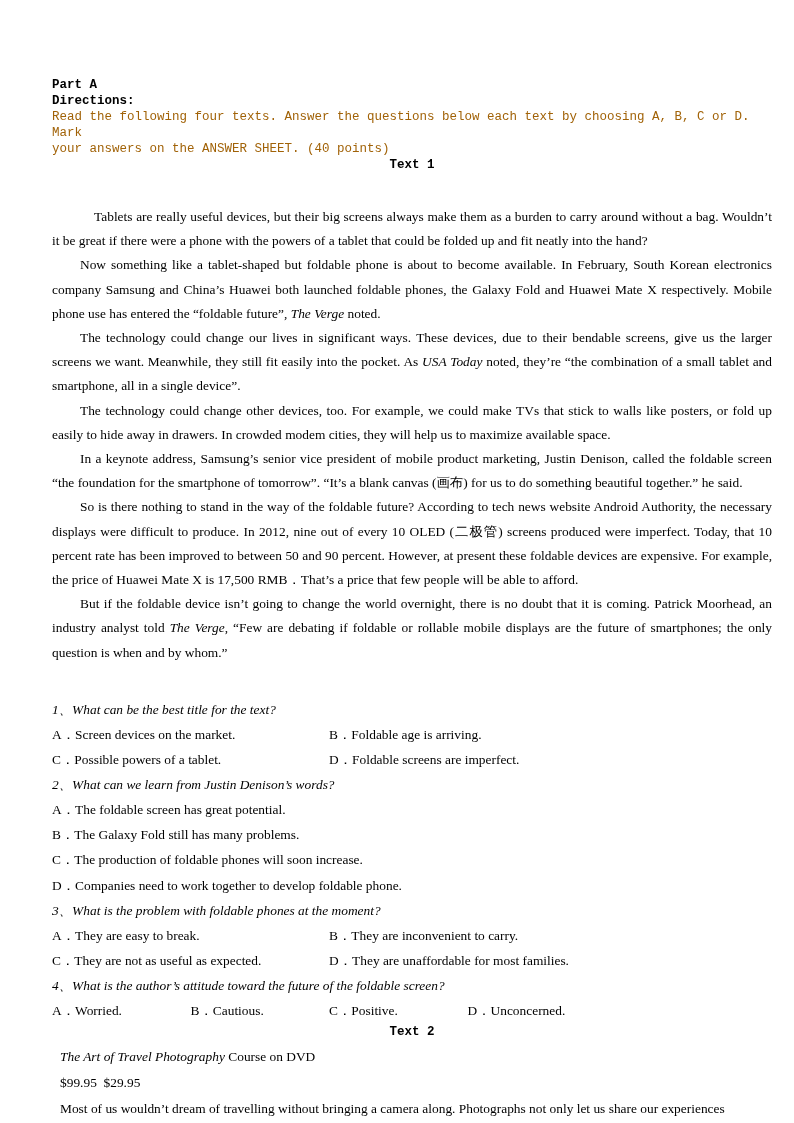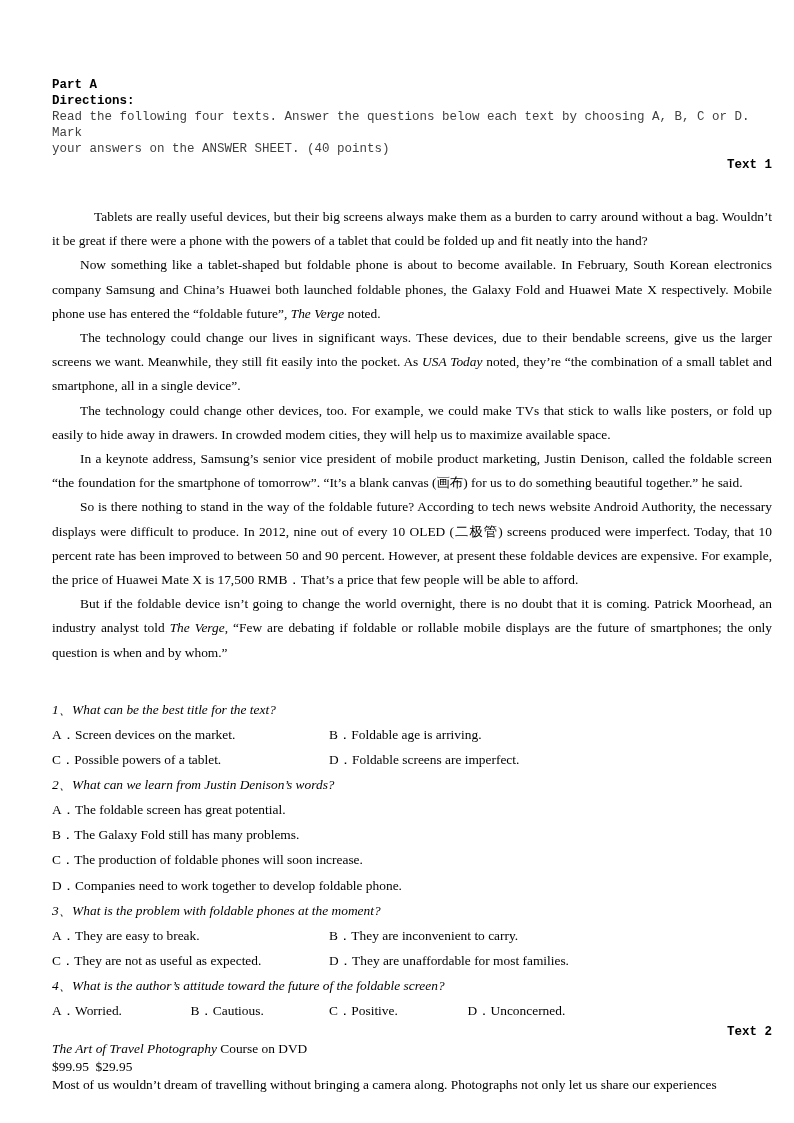--- a/index.html
+++ b/index.html
@@ -1,29 +1,29 @@
 <!DOCTYPE html>
 <html><head>
 <meta charset="utf-8">
 <style>
   html, body { margin: 0; padding: 0; background: #ffffff; }
   body { width: 794px; height: 1123px; position: relative; overflow: hidden; color: #000; }
   .page { position: absolute; left: 52px; top: 77px; width: 720px; }
   .mono { font-family: "Liberation Mono", "DejaVu Sans Mono", monospace; }
   .serif { font-family: "Liberation Serif", "DejaVu Serif", serif; margin-top: 32px; }
   .hdr { font-size: 12.5px; line-height: 16px; font-weight: bold; letter-spacing: 0; }
-  .dir { font-size: 12.5px; line-height: 16px; color: #404040; }
-  .center-title { text-align: right; font-size: 12.5px; line-height: 16px; font-weight: bold; margin: 0; }
+  .dir { font-size: 12.5px; line-height: 16px; color: #a16207; }
+  .center-title { text-align: center; font-size: 12.5px; line-height: 16px; font-weight: bold; margin: 0; }
   .para { font-size: 13.4px; line-height: 24.2px; margin: 0; text-align: justify; text-indent: 28px; }
   .para.first { text-indent: 42px; }
   .q { font-size: 13.4px; line-height: 25.1px; margin: 0; font-style: italic; }
   .opts { display: flex; font-size: 13.4px; line-height: 25.1px; align-items: center; }
   .opts.two > div { width: 277px; }
   .opts.four > div { width: 138.5px; }
-  .t2 { font-size: 13.4px; line-height: 18px; margin: 0; }
+  .t2 { font-size: 13.4px; line-height: 18px; margin: 8px; }
   i { font-style: italic; }
 </style>
 </head>
 <body>
 
 <div class="page">
   <div class="mono hdr">Part A</div>
   <div class="mono hdr">Directions:</div>
   <div class="mono dir">Read the following four texts. Answer the questions below each text by choosing A, B, C or D. Mark</div>
   <div class="mono dir">your answers on the ANSWER SHEET. (40 points)</div>

